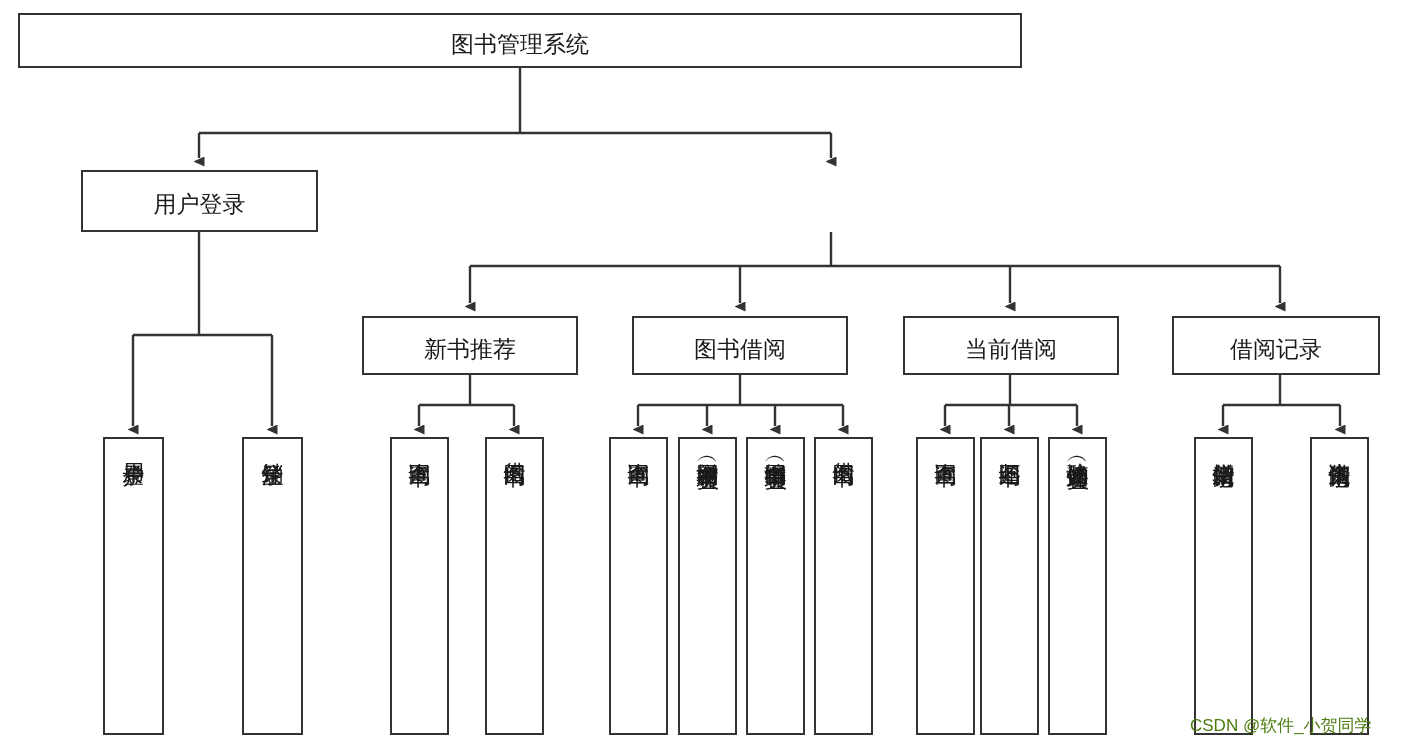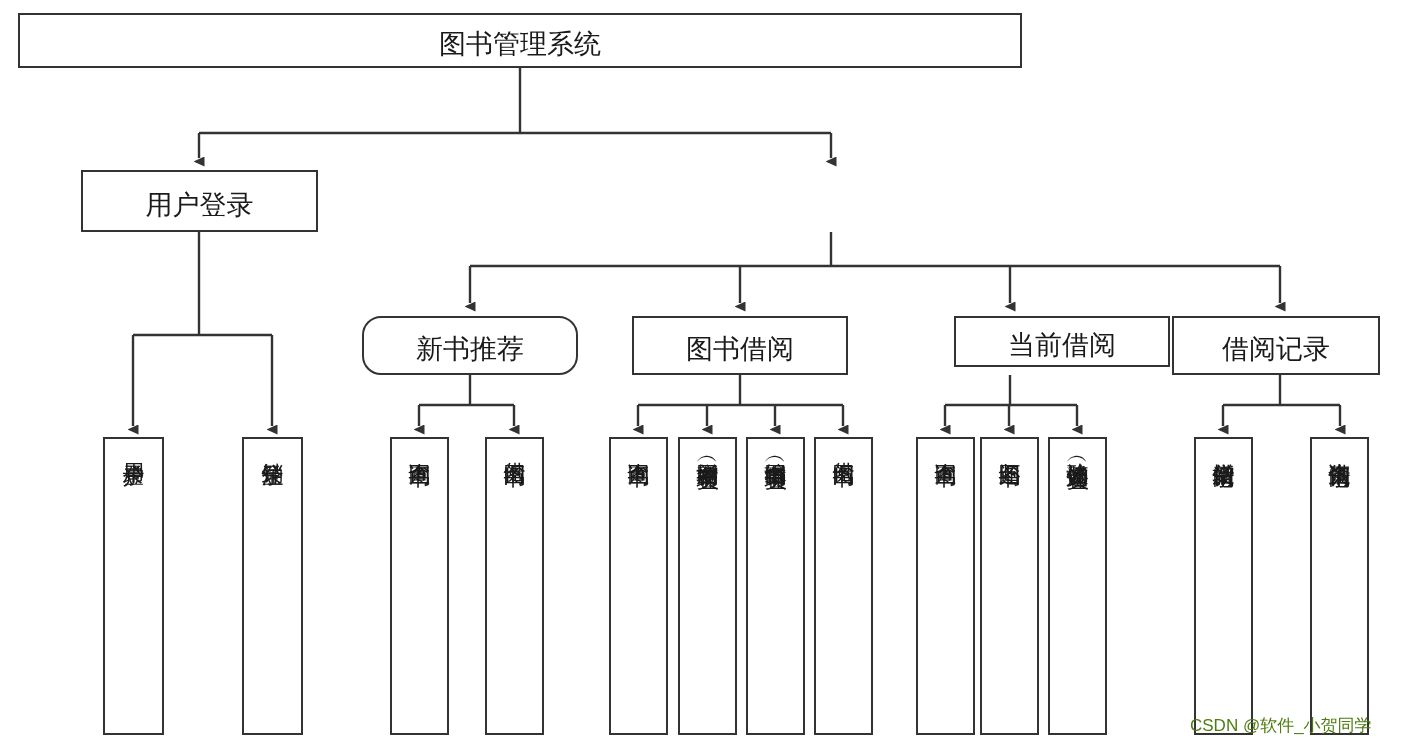--- a/index.html
+++ b/index.html
@@ -37,21 +37,21 @@
     z-index: 2;
   }
   .node-label {
     display: block;
     line-height: 1.12;
     text-align: center;
     letter-spacing: 0px;
   }
   
   .node.horiz .node-label {
-    font-size: 27px;
+    font-size: 23px;
     white-space: nowrap;
     margin-top: 8px;
   }
   
   .node.vert {
     align-items: flex-start;
     justify-content: center;
     padding-top: 6px;
   }
   .node.vert .node-label {
@@ -130,29 +130,29 @@
 
   <div class="node horiz" style="left:18px; top:13px; width:1004px; height:55px;">
     <span class="node-label">图书管理系统</span>
   </div>
 
   <div class="node horiz" style="left:81px; top:170px; width:237px; height:62px;">
     <span class="node-label">用户登录</span>
   </div>
 
 
-  <div class="node horiz" style="left:362px; top:316px; width:216px; height:59px;border-radius:19px;">
+  <div class="node horiz" style="left:362px; top:316px; width:216px; height:59px;">
     <span class="node-label">新书推荐</span>
   </div>
 
   <div class="node horiz" style="left:632px; top:316px; width:216px; height:59px;">
     <span class="node-label">图书借阅</span>
   </div>
 
-  <div class="node horiz" style="left:954px; top:316px; width:216px; height:51px;">
+  <div class="node horiz" style="left:903px; top:316px; width:216px; height:59px;">
     <span class="node-label">当前借阅</span>
   </div>
 
   <div class="node horiz" style="left:1172px; top:316px; width:208px; height:59px;">
     <span class="node-label">借阅记录</span>
   </div>
 
   <div class="node vert" style="left:103px; top:437px; width:61px; height:298px;">
     <span class="node-label">用户登录</span>
   </div>

